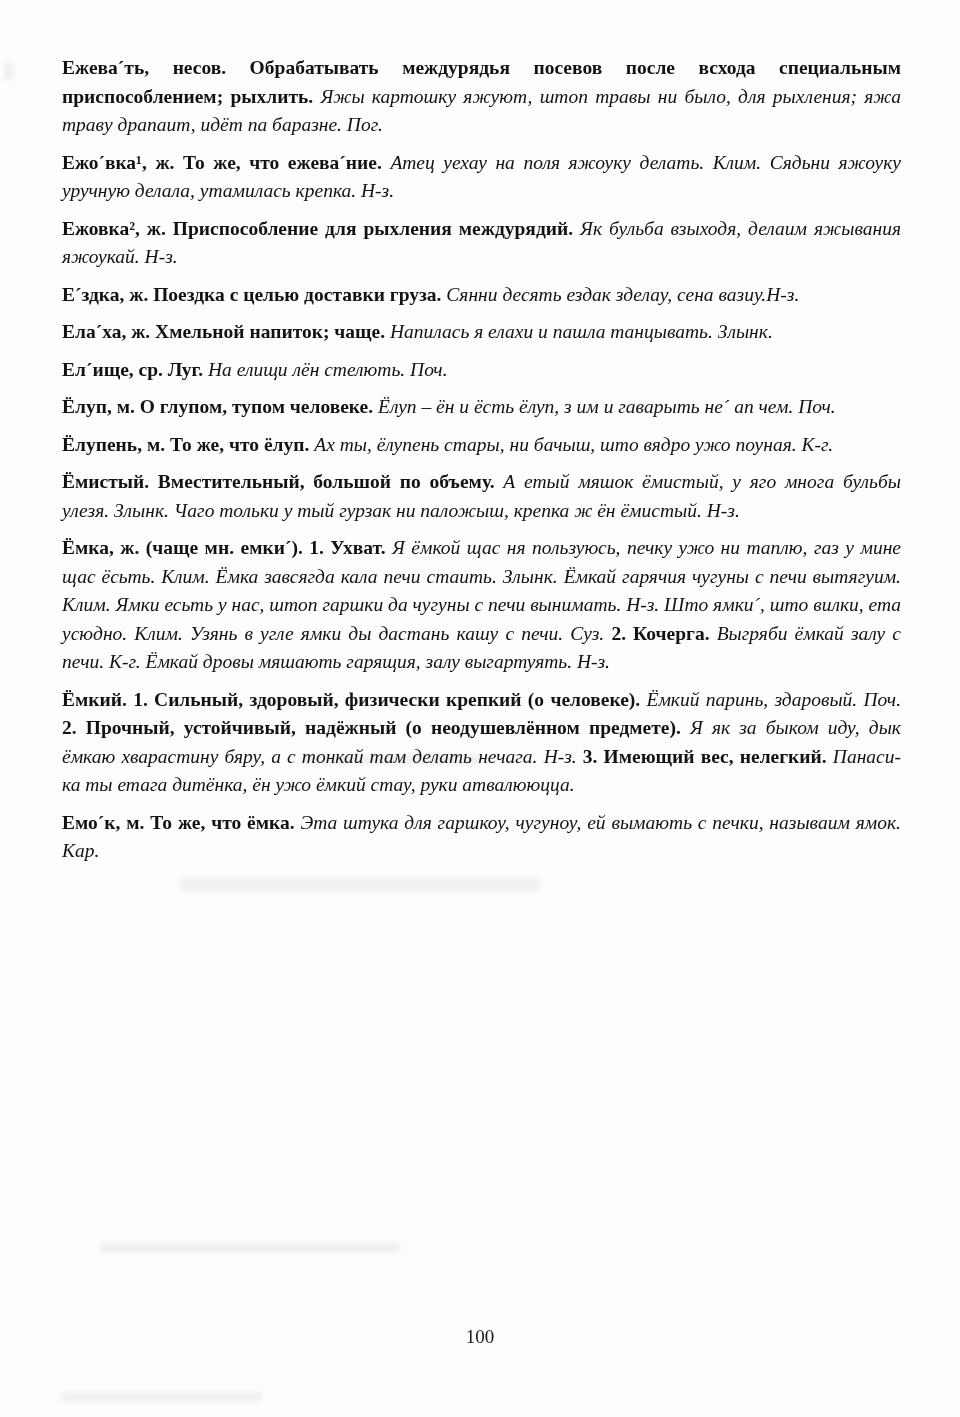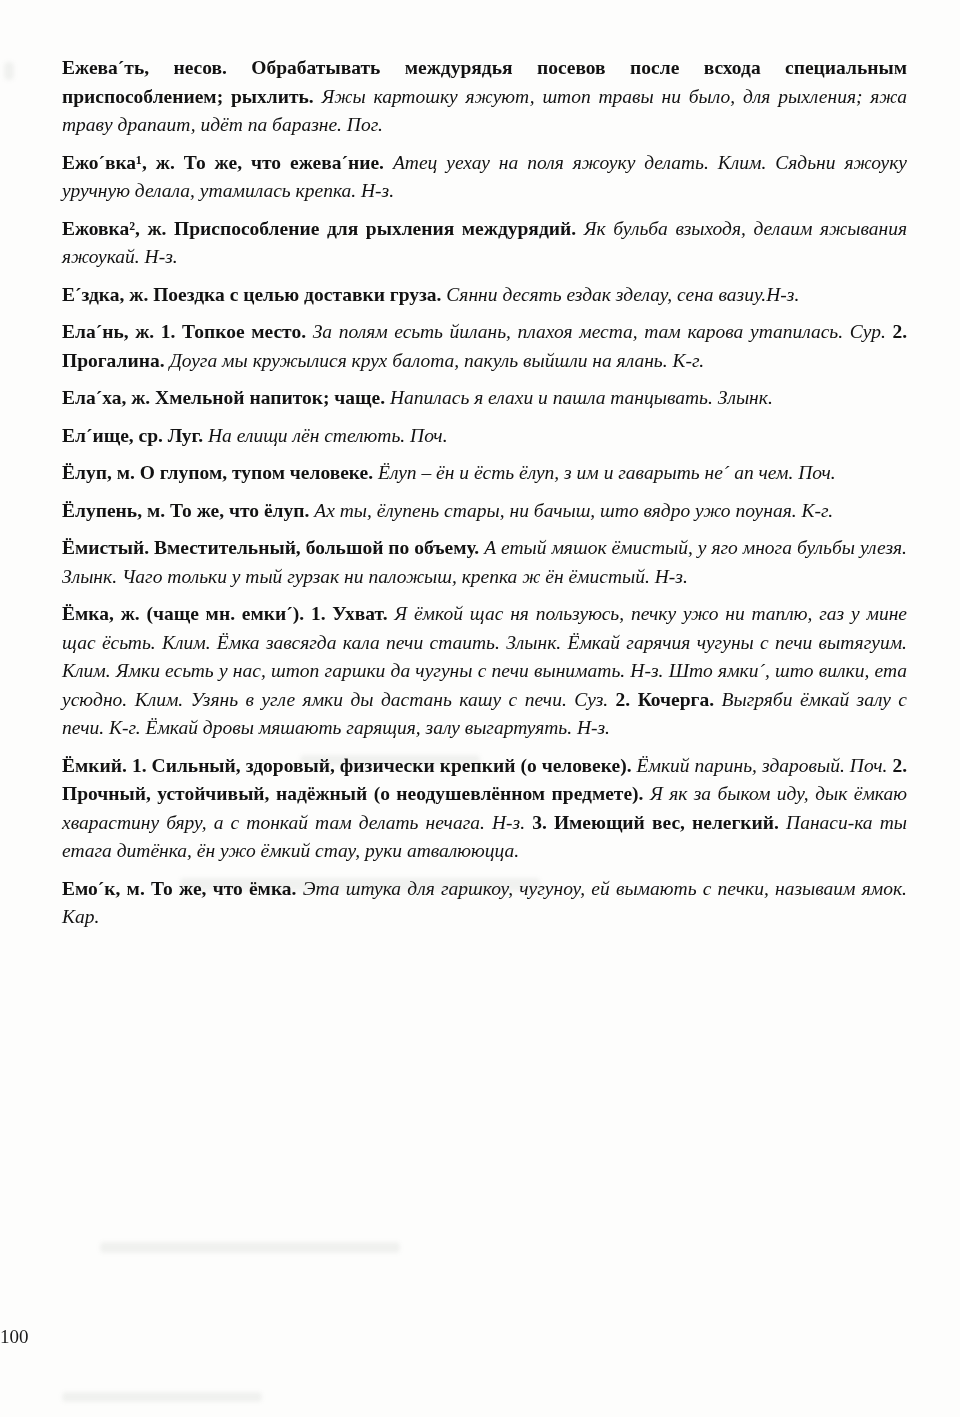--- a/index.html
+++ b/index.html
@@ -17,33 +17,33 @@
     font-family: "Liberation Serif", serif;
     color: #121212;
   }
   .text-block {
     position: absolute;
     left: 62px;
     top: 54px;
     width: 845px;
   }
   .entry {
-    margin: 0 0 9px 0;
+    margin: 0 6px 9px 0;
     font-size: 19.5px;
     line-height: 28.5px;
     text-align: justify;
   }
   .run.bold { font-weight: bold; }
   .run.italic { font-style: italic; }
   .page-number {
     position: absolute;
     left: 0;
     width: 100%;
     top: 1326px;
-    text-align: left;
+    text-align: center;
     font-size: 19px;
     color: #1a1a1a;
   }
   
   .smudge {
     position: absolute;
     background: rgba(70, 80, 70, 0.07);
     filter: blur(2px);
     border-radius: 4px;
     pointer-events: none;
@@ -62,21 +62,20 @@
   <div class="smudge s2"></div>
   <div class="smudge s3"></div>
   <div class="smudge s4"></div>
   <div class="smudge s5"></div>
 
   <main class="text-block">
       <p class="entry"><span class="run bold">Ежева´ть, несов. Обрабатывать междурядья посевов после всхода специальным приспособлением; рыхлить. </span><span class="run italic">Яжы картошку яжуют, штоп травы ни было, для рыхления; яжа траву драпаит, идёт па баразне. Пог.</span></p>
       <p class="entry"><span class="run bold">Ежо´вка¹, ж. То же, что ежева´ние. </span><span class="run italic">Атец уехау на поля яжоуку делать. Клим. Сядьни яжоуку уручную делала, утамилась крепка. Н-з.</span></p>
       <p class="entry"><span class="run bold">Ежовка², ж. Приспособление для рыхления междурядий. </span><span class="run italic">Як бульба взыходя, делаим яжывания яжоукай. Н-з.</span></p>
       <p class="entry"><span class="run bold">Е´здка, ж. Поездка с целью доставки груза. </span><span class="run italic">Сянни десять ездак зделау, сена вазиу.Н-з.</span></p>
-      <p class="entry"><span class="run bold">Ела´нь, ж. 1. Топкое место. </span><span class="run italic">За полям есьть йилань, плахоя места, там карова утапилась. Сур. </span><span class="run bold">2. Прогалина. </span><span class="run italic">Доуга мы кружылися крух балота, пакуль выйшли на ялань. К-г.</span></p>
       <p class="entry"><span class="run bold">Ела´ха, ж. Хмельной напиток; чаще. </span><span class="run italic">Напилась я елахи и пашла танцывать. Злынк.</span></p>
       <p class="entry"><span class="run bold">Ел´ище, ср. Луг. </span><span class="run italic">На елищи лён стелють. Поч.</span></p>
       <p class="entry"><span class="run bold">Ёлуп, м. О глупом, тупом человеке. </span><span class="run italic">Ёлуп – ён и ёсть ёлуп, з им и гаварыть не´ ап чем. Поч.</span></p>
       <p class="entry"><span class="run bold">Ёлупень, м. То же, что ёлуп. </span><span class="run italic">Ах ты, ёлупень стары, ни бачыш, што вядро ужо поуная. К-г.</span></p>
       <p class="entry"><span class="run bold">Ёмистый. Вместительный, большой по объему. </span><span class="run italic">А етый мяшок ёмистый, у яго многа бульбы улезя. Злынк. Чаго тольки у тый гурзак ни паложыш, крепка ж ён ёмистый. Н-з.</span></p>
       <p class="entry"><span class="run bold">Ёмка, ж. (чаще мн. емки´). 1. Ухват. </span><span class="run italic">Я ёмкой щас ня пользуюсь, печку ужо ни таплю, газ у мине щас ёсьть. Клим. Ёмка завсягда кала печи стаить. Злынк. Ёмкай гарячия чугуны с печи вытягуим. Клим. Ямки есьть у нас, штоп гаршки да чугуны с печи вынимать. Н-з. Што ямки´, што вилки, ета усюдно. Клим. Узянь в угле ямки ды дастань кашу с печи. Суз. </span><span class="run bold">2. Кочерга. </span><span class="run italic">Выгряби ёмкай залу с печи. К-г. Ёмкай дровы мяшають гарящия, залу выгартуять. Н-з.</span></p>
       <p class="entry"><span class="run bold">Ёмкий. 1. Сильный, здоровый, физически крепкий (о человеке). </span><span class="run italic">Ёмкий паринь, здаровый. Поч. </span><span class="run bold">2. Прочный, устойчивый, надёжный (о неодушевлённом предмете). </span><span class="run italic">Я як за быком иду, дык ёмкаю хварастину бяру, а с тонкай там делать нечага. Н-з. </span><span class="run bold">3. Имеющий вес, нелегкий. </span><span class="run italic">Панаси-ка ты етага дитёнка, ён ужо ёмкий стау, руки атвалююцца.</span></p>
       <p class="entry"><span class="run bold">Емо´к, м. То же, что ёмка. </span><span class="run italic">Эта штука для гаршкоу, чугуноу, ей вымають с печки, называим ямок. Кар.</span></p>
     </main>
 

